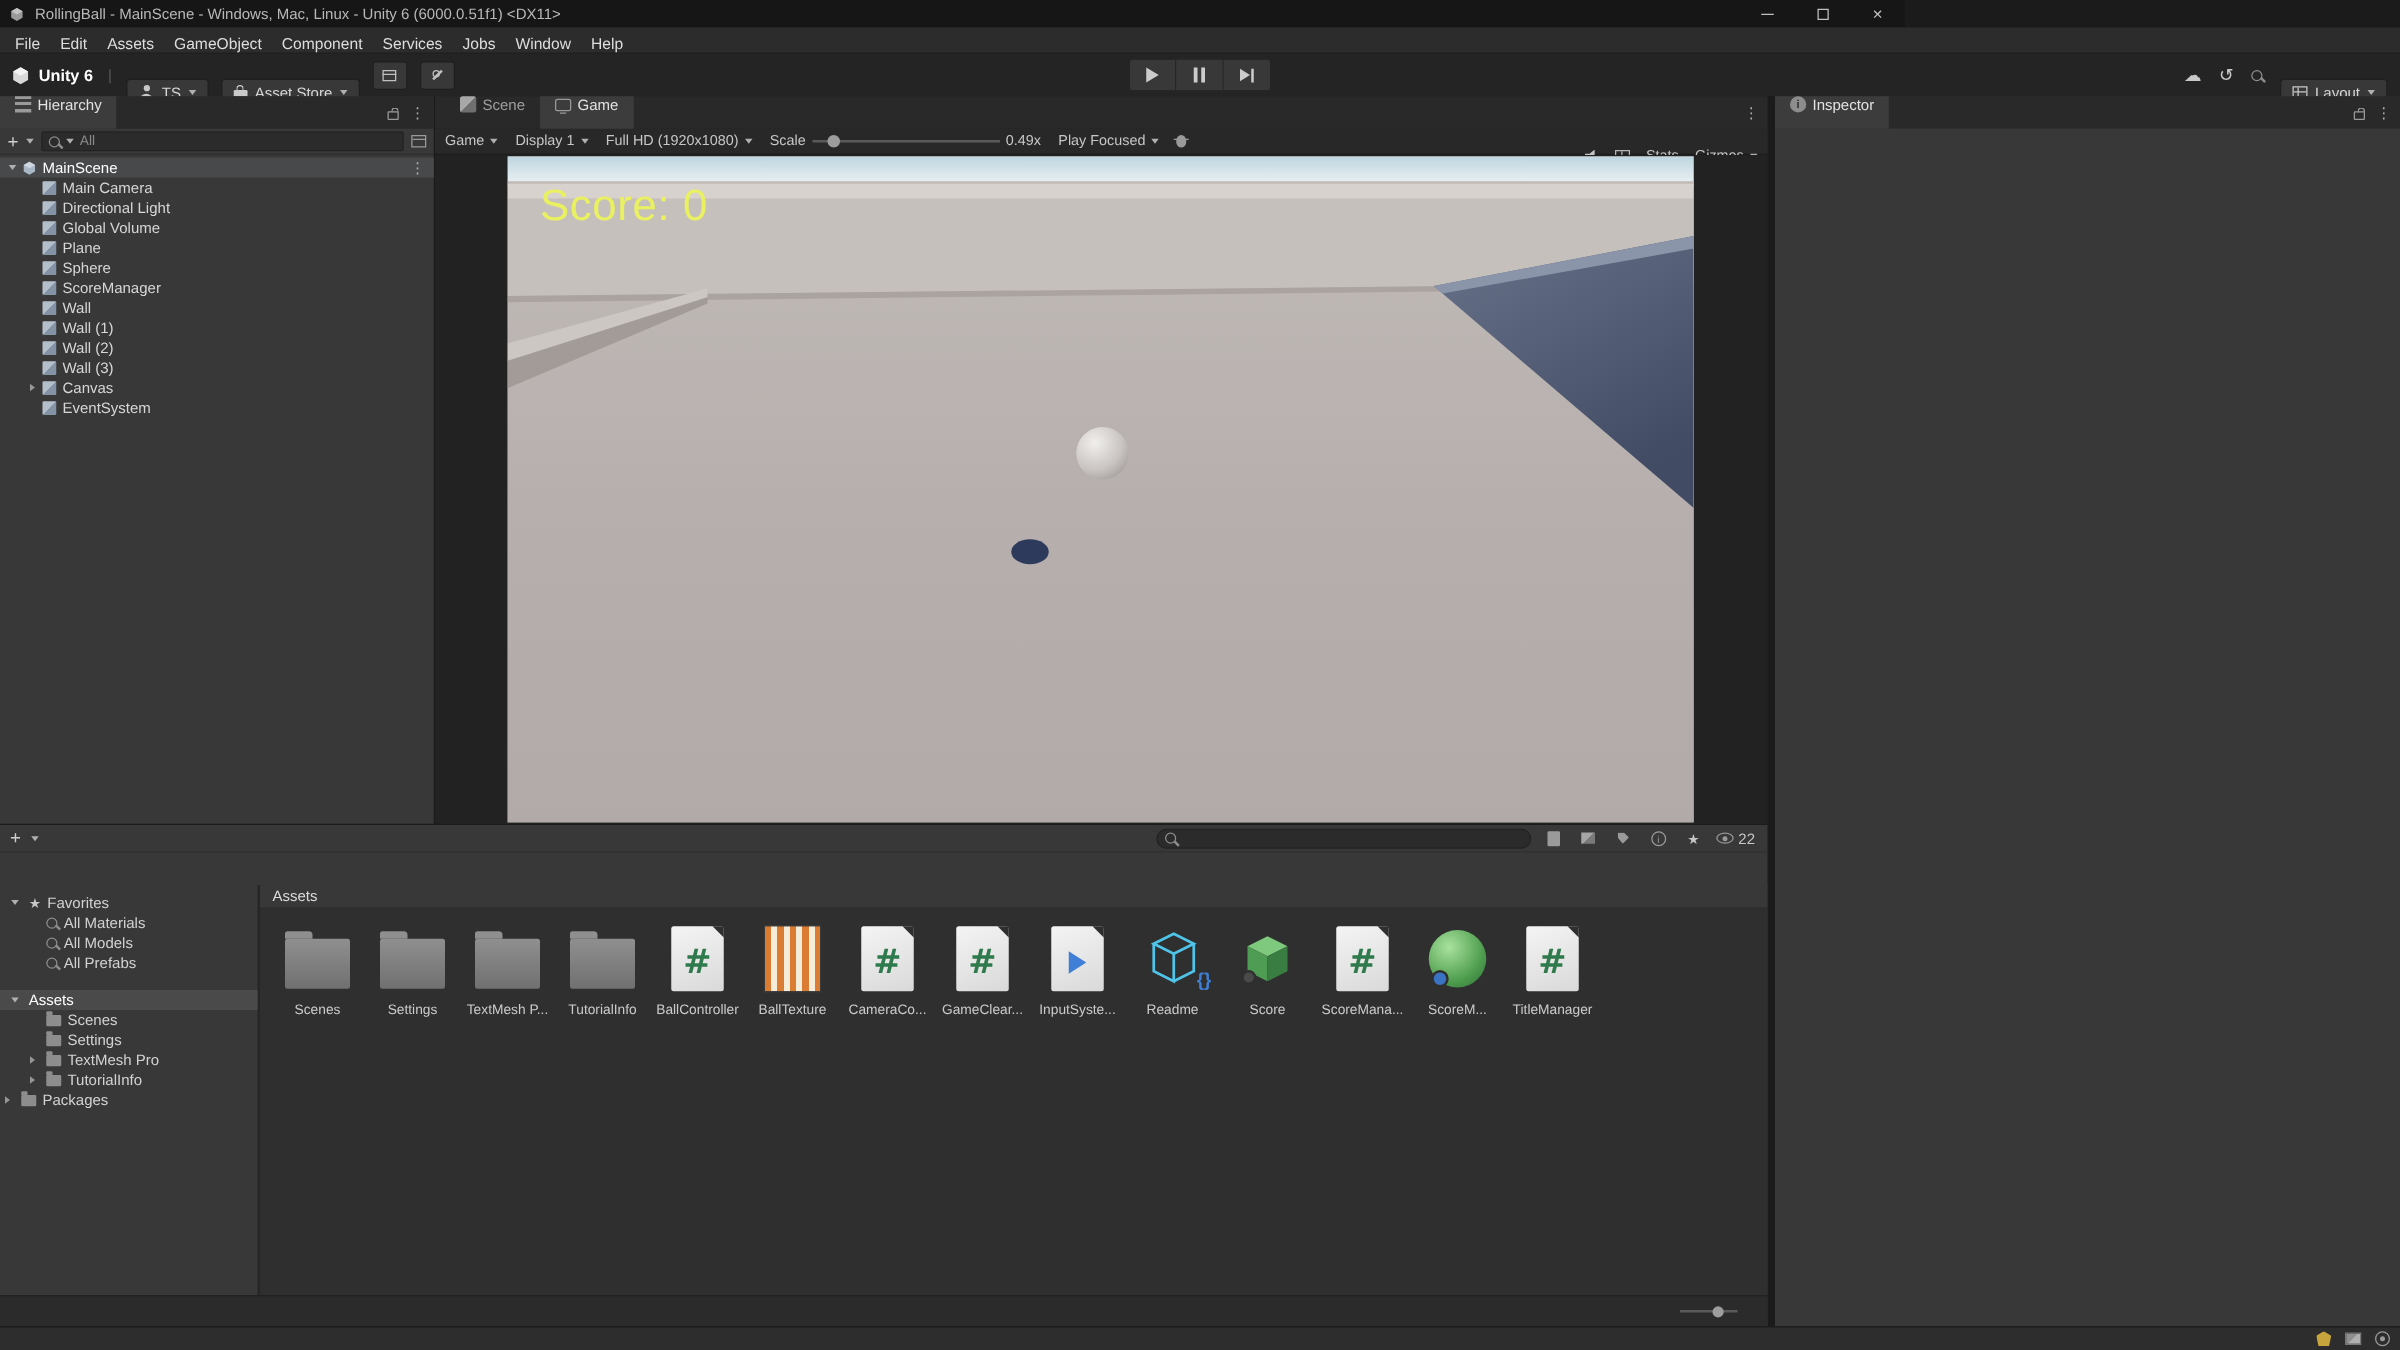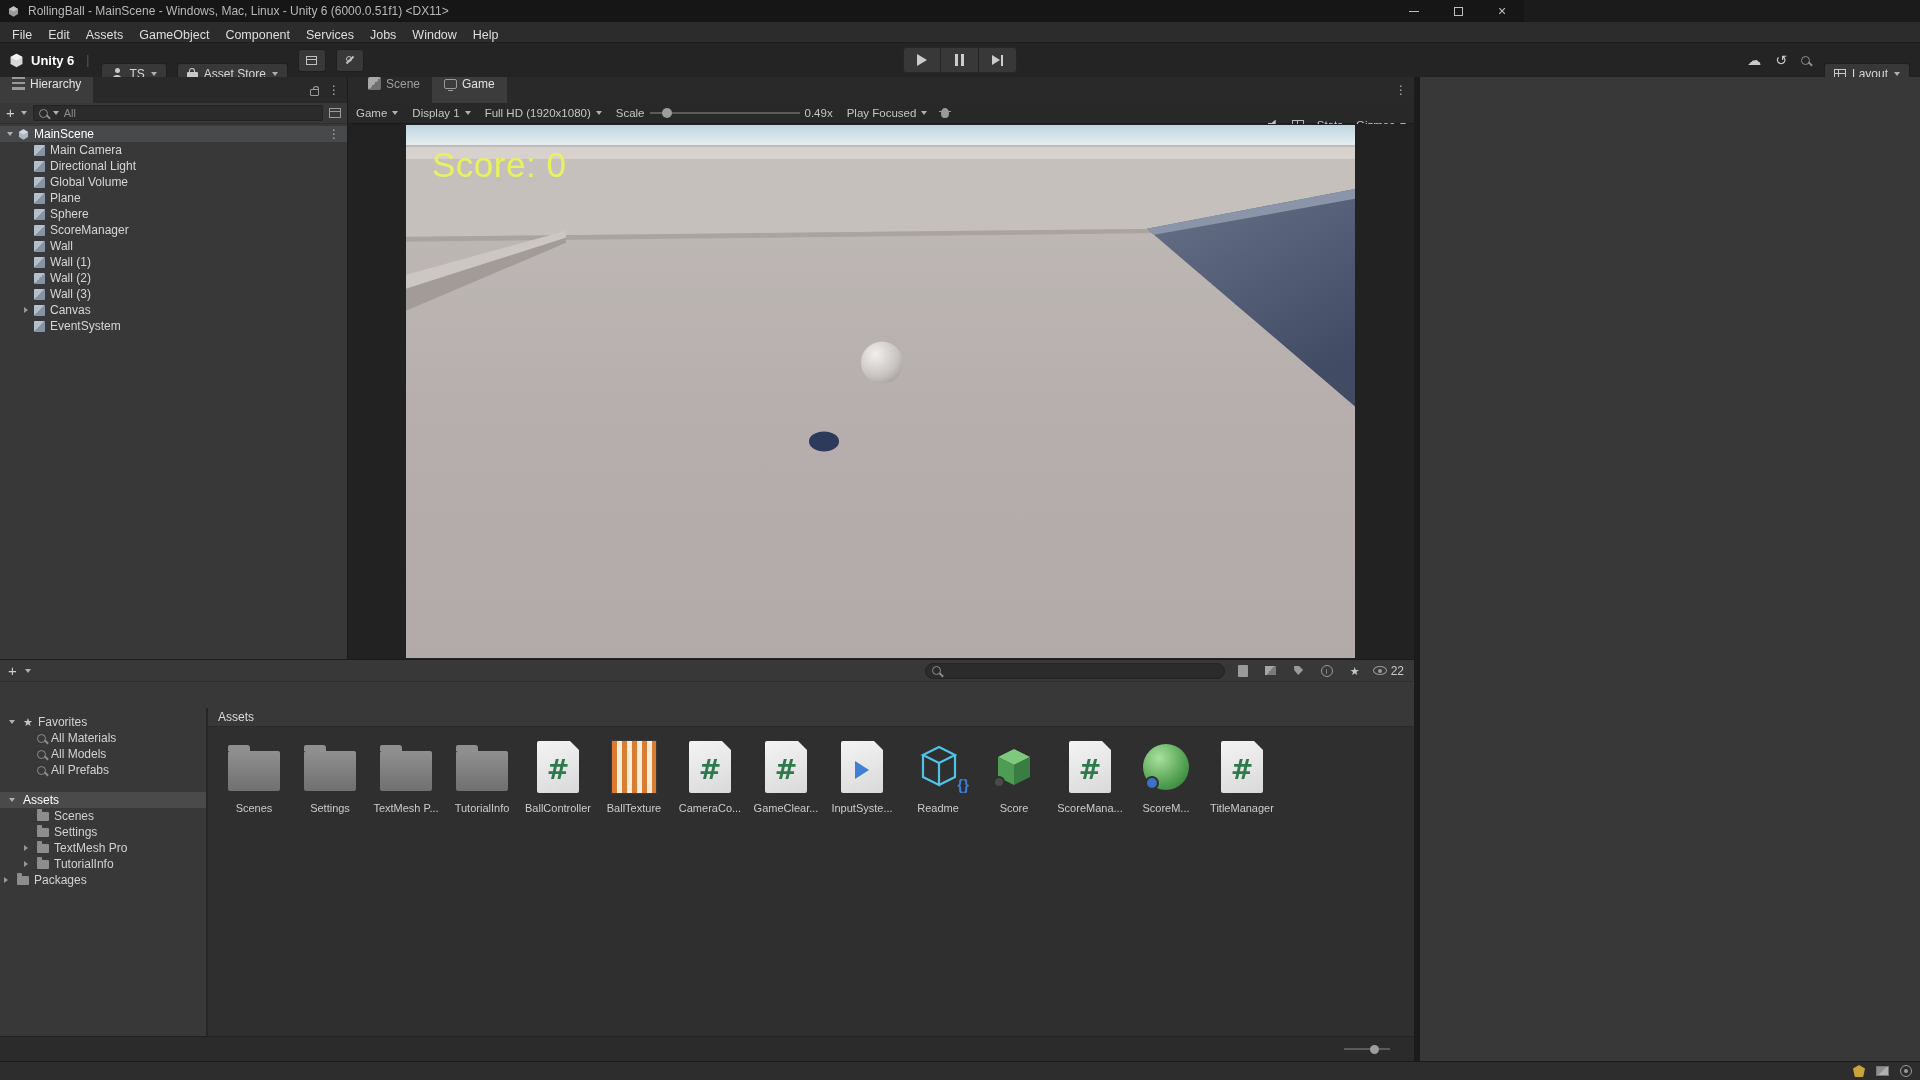--- a/index.html
+++ b/index.html
@@ -447,20 +447,30 @@
         <polygon points="741,104 949,64 949,74 748,110" fill="#8a95a9"></polygon>
         <ellipse cx="418" cy="317" rx="15" ry="10" fill="#2d3a5b"></ellipse>
         <circle cx="476" cy="238" r="21" fill="url(#ball)"></circle>
       </svg>
       <div class="score">Score: 0</div>
     </div>
   </div>
 </div>
 
 <div id="inspector" class="panel">
+  <div class="panel-tabs">
+    <div class="tab active">
+      <span class="t-ico t-insp"></span>
+      <span>Inspector</span>
+    </div>
+    <div class="tab-right">
+      <span class="i-lock"></span>
+      <span class="i-kebab"></span>
+    </div>
+  </div>
   <div class="insp-body dither"></div>
 </div>
 
 <div id="project" class="panel">
   <div class="proj-toolbar">
     <span class="i-plus"></span>
     <span class="i-caret-down sm"></span>
     <div class="proj-search">
       <span class="i-magnifier"></span>
     </div>

